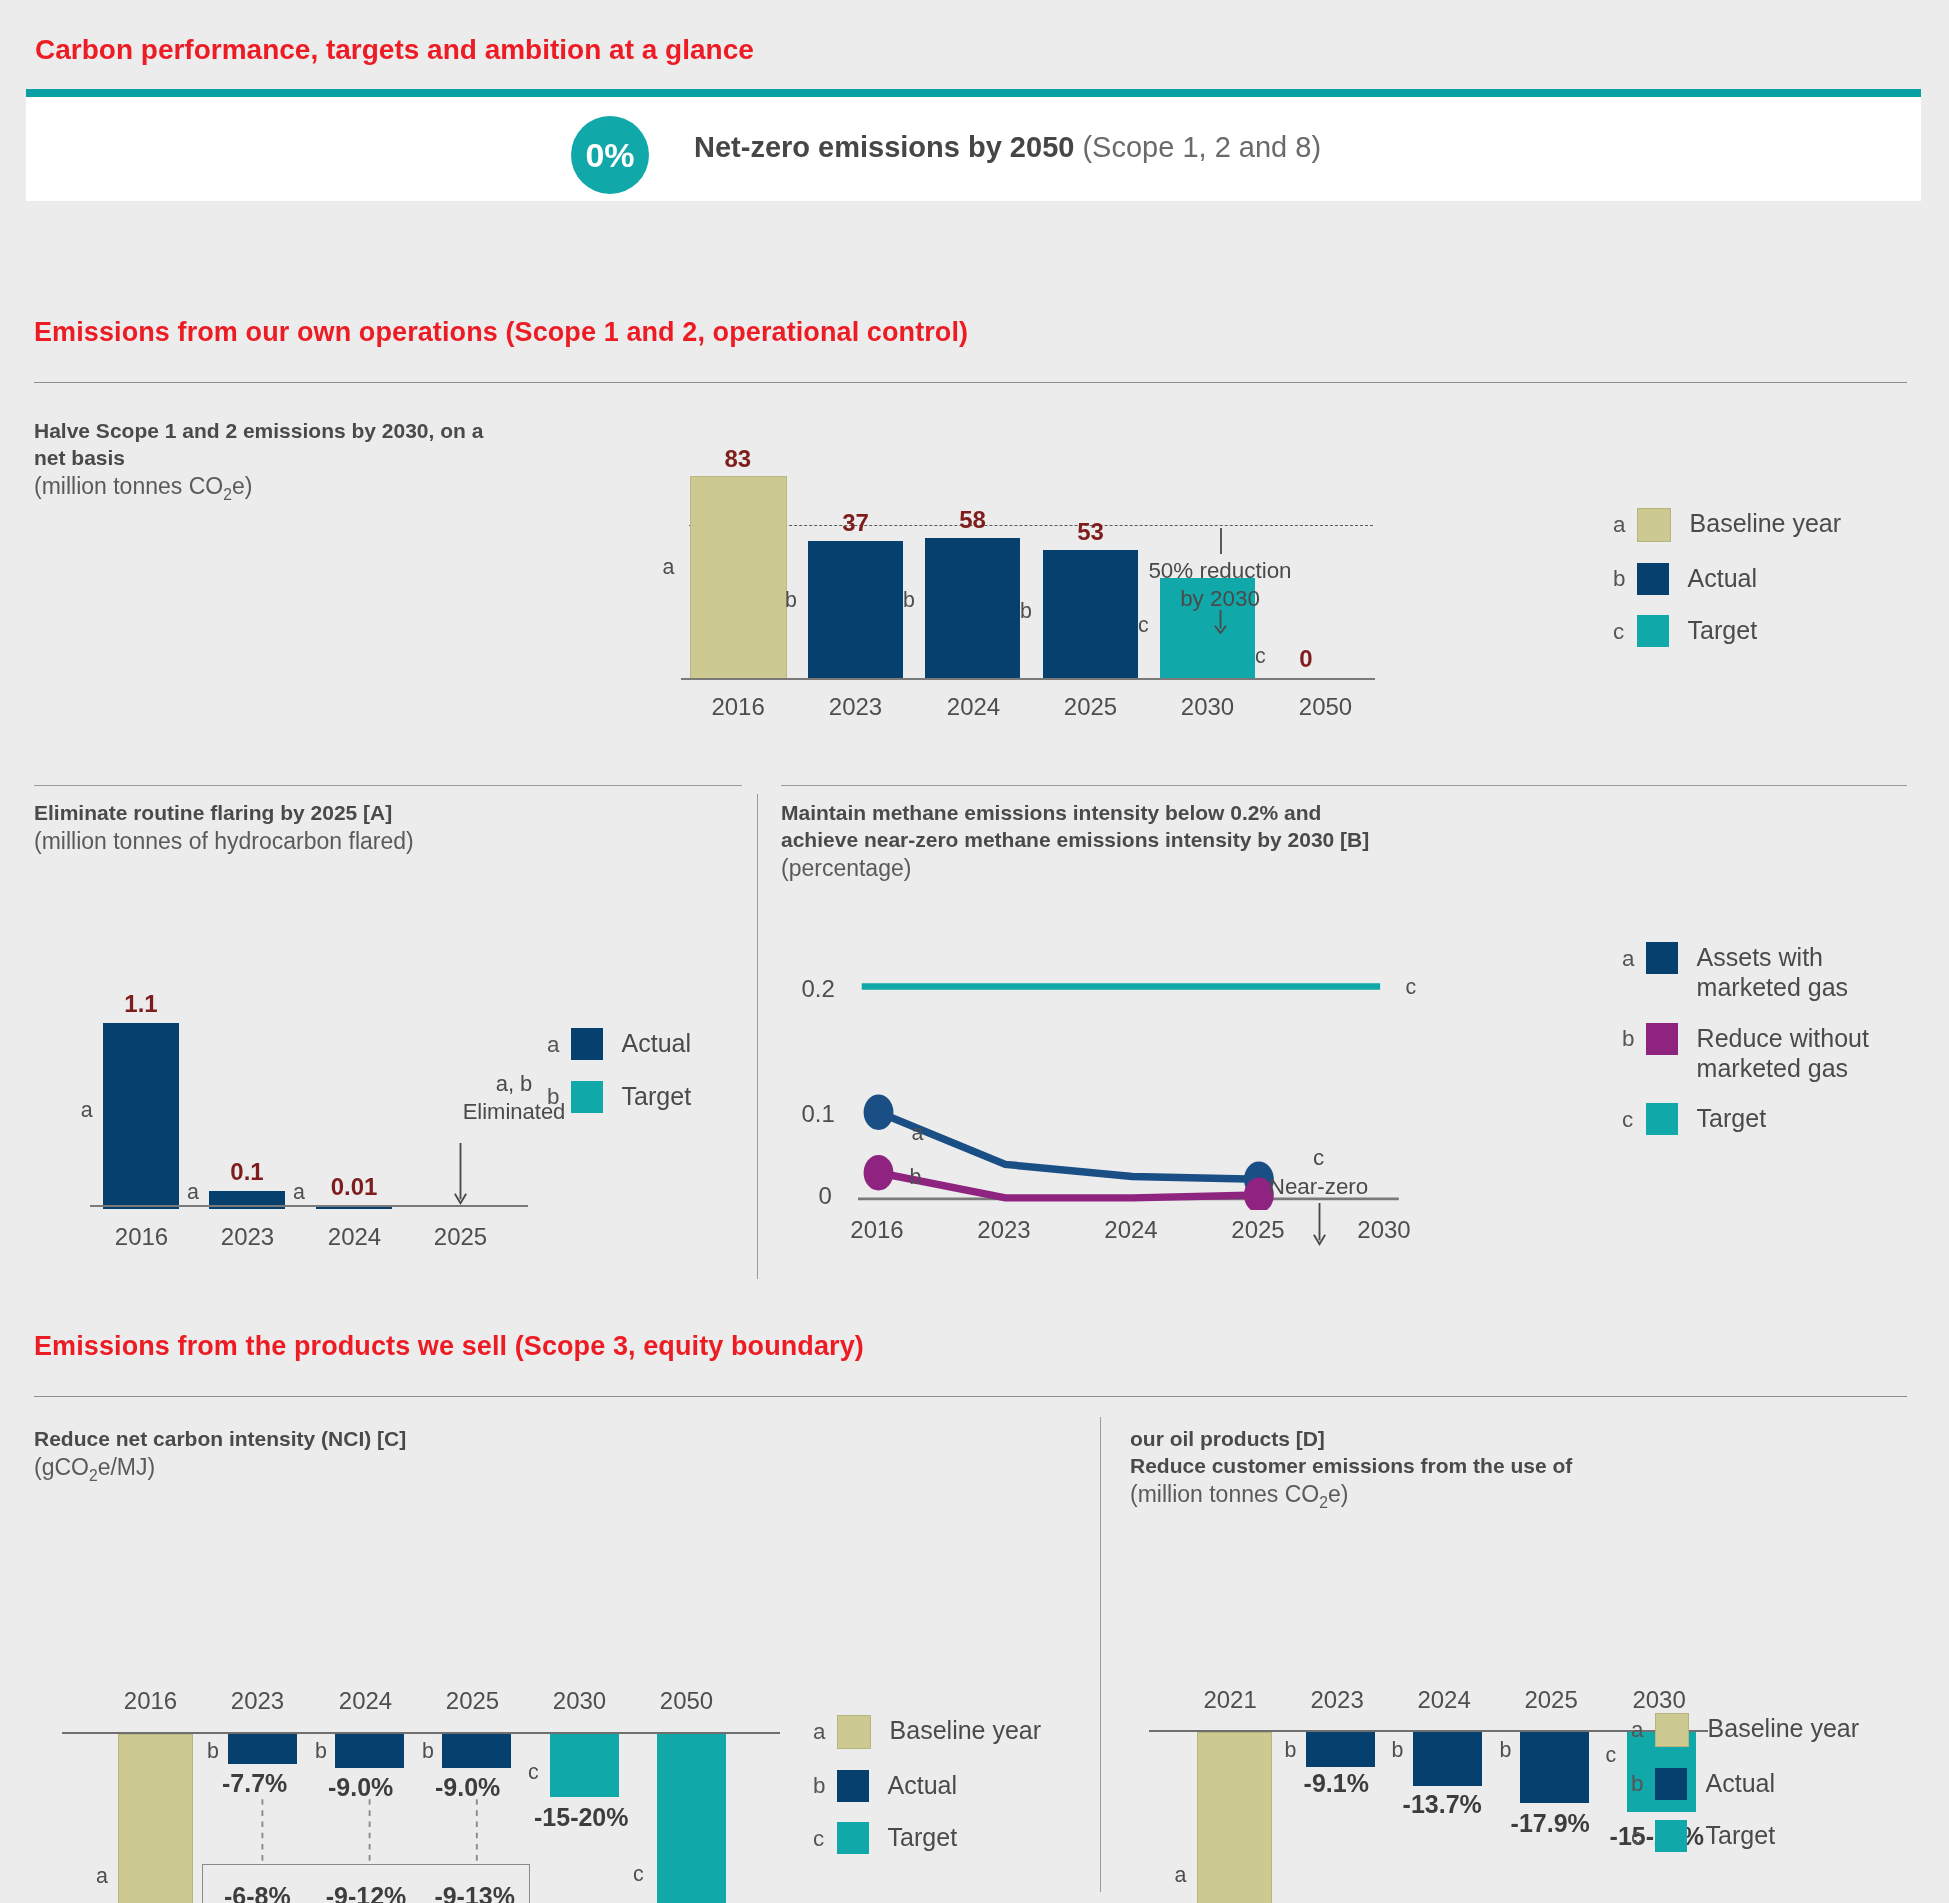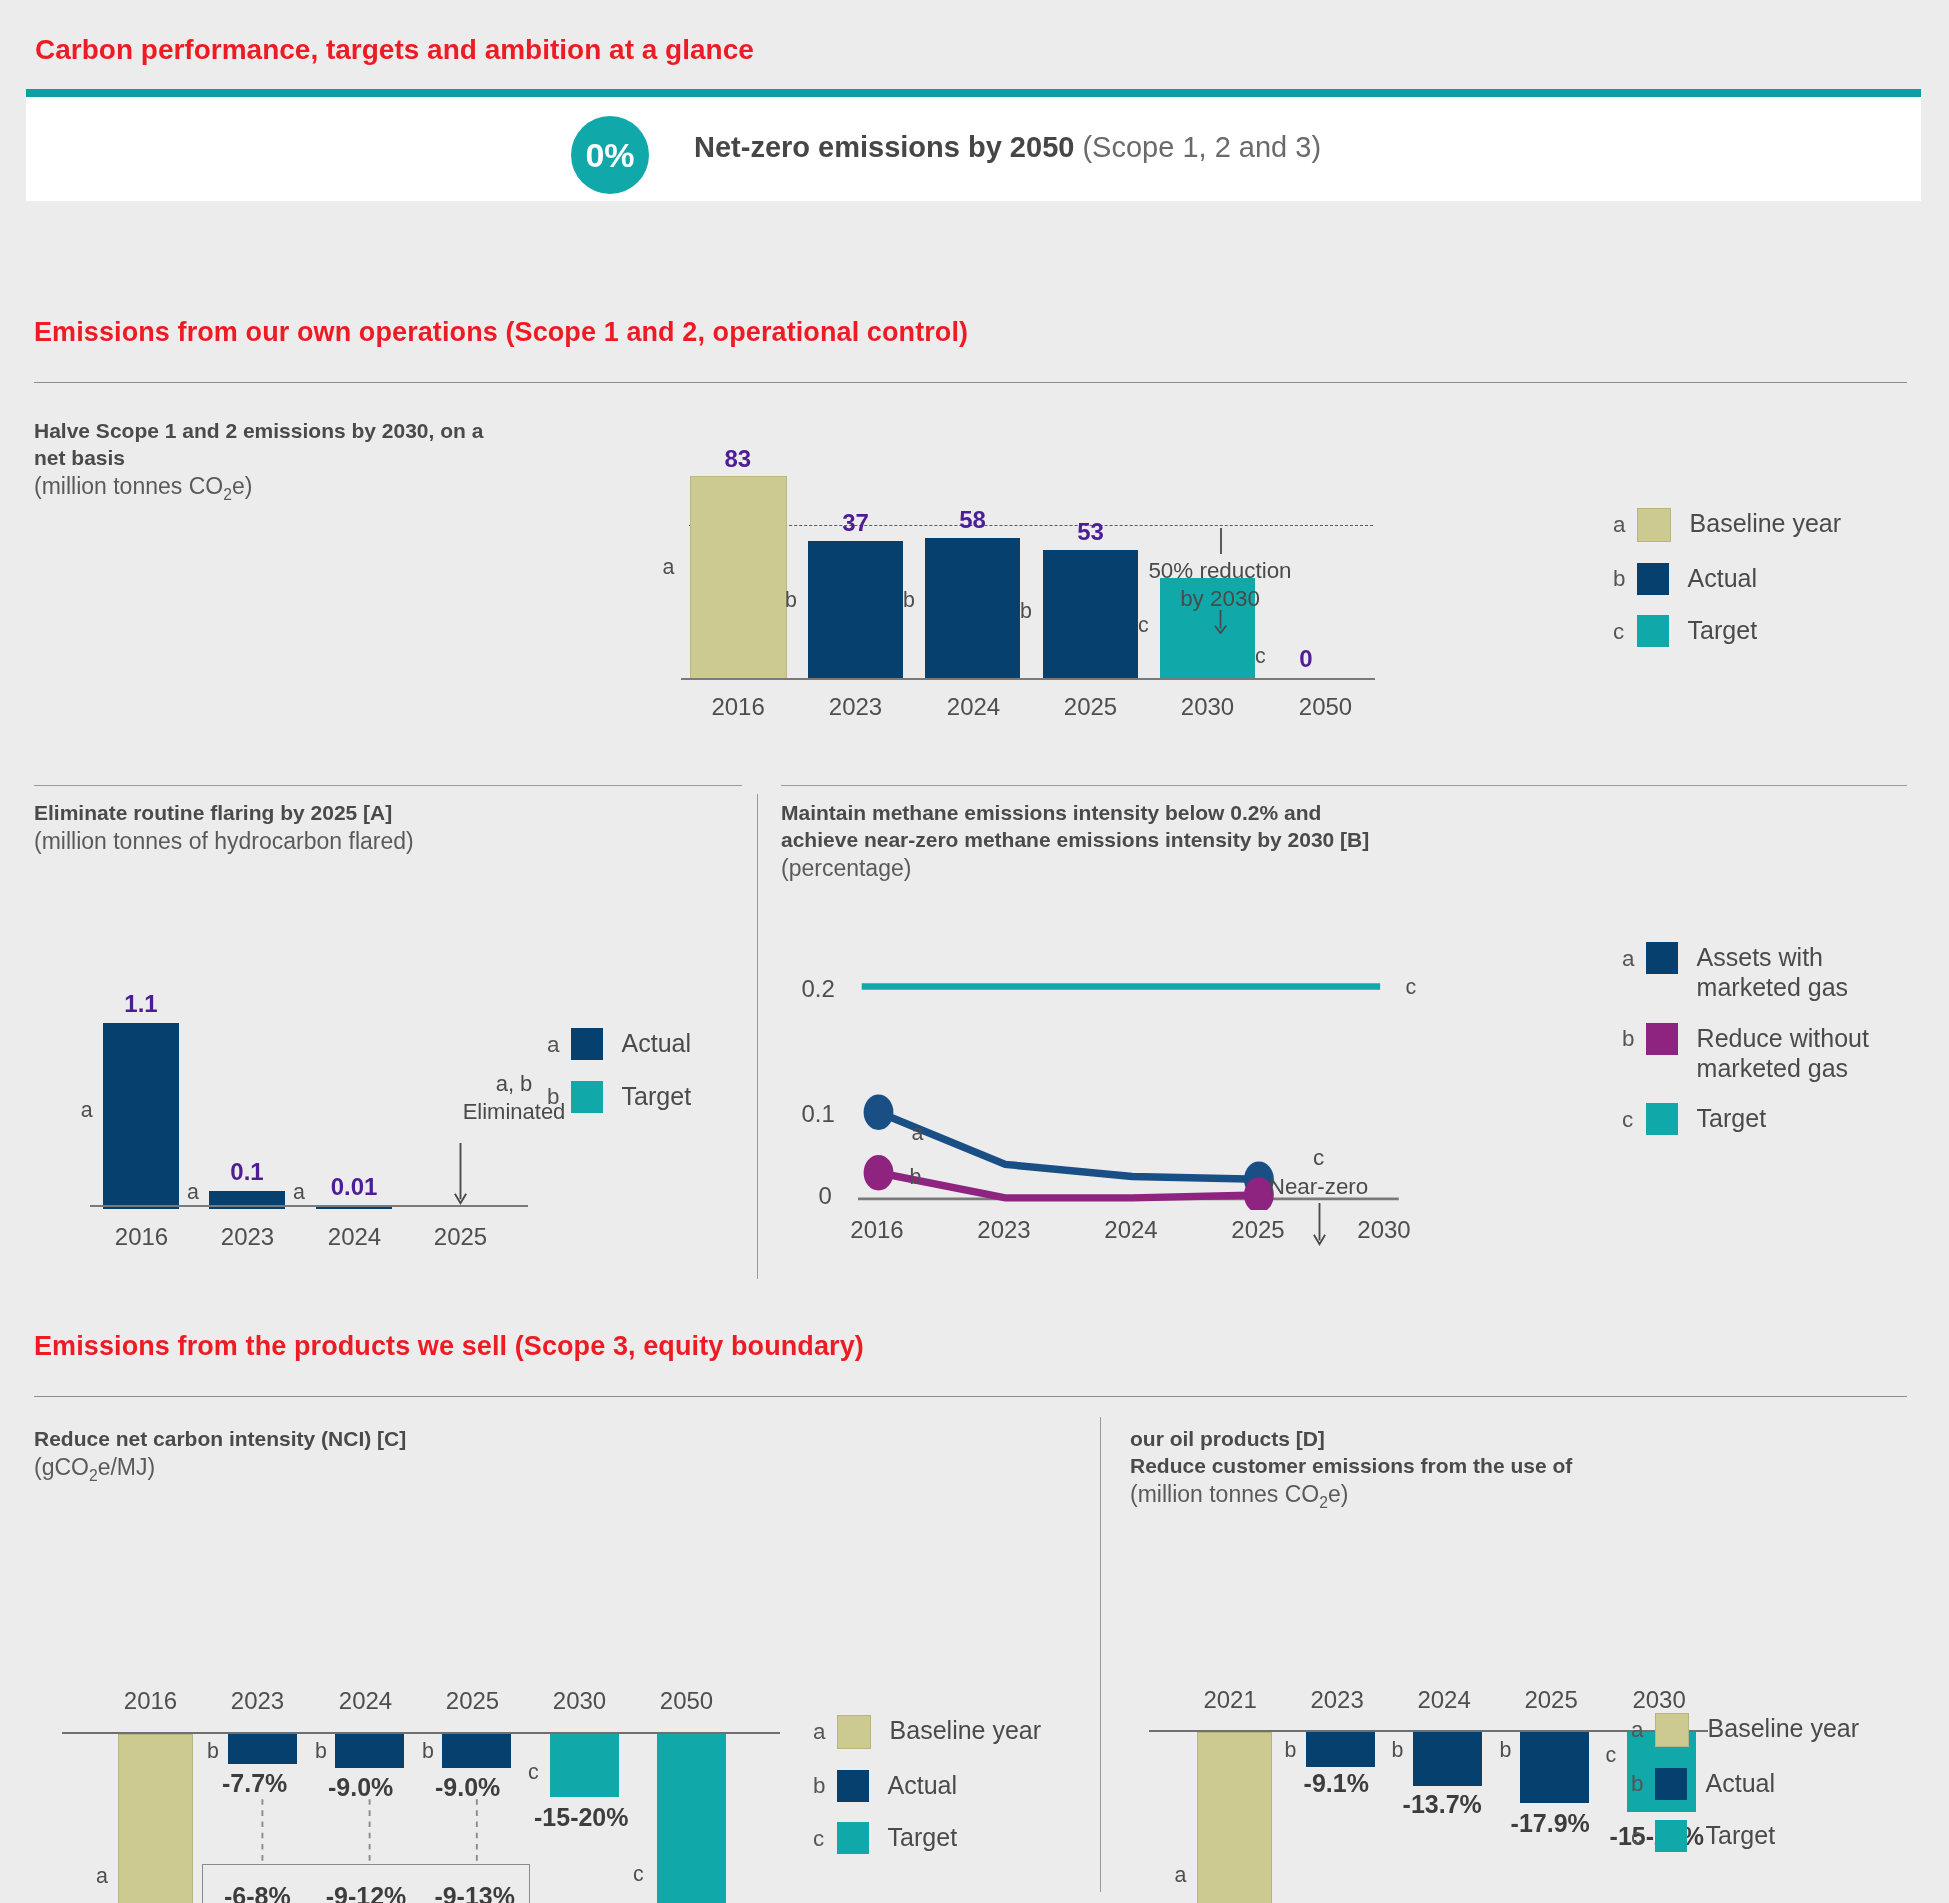--- a/index.html
+++ b/index.html
@@ -46,21 +46,21 @@
 
   
   #c1-title{position:absolute;left:34px;top:418px;width:466px;}
   #c1{position:absolute;left:681px;top:447px;width:708px;height:280px;}
   #c1 .axis{position:absolute;left:0;bottom:47px;width:694px;height:1.9px;background:#7a7a7a;}
   #c1 .dash{position:absolute;left:7.5px;bottom:201px;width:684px;border-top:1.9px dashed #5a5a5a;}
   .bar{position:absolute;bottom:48px;}
   .b-base{background:#ccca91;border:0.9px solid #b9b885;}
   .b-act{background:#06406e;}
   .b-tgt{background:#11a8aa;}
-  .vlab{position:absolute;font-size:24px;font-weight:bold;color:#4c1d95;text-align:center;}
+  .vlab{position:absolute;font-size:24px;font-weight:bold;color:#7f1d1d;text-align:center;}
   .xlab{position:absolute;bottom:5.6px;font-size:24px;color:#4e4e4e;text-align:center;width:103px;}
   .klab{position:absolute;font-size:21.4px;color:#4e4e4e;}
   #c1-anno{position:absolute;left:455px;bottom:114px;width:168px;font-size:22.4px;color:#4a4a4a;text-align:center;line-height:1.25;}
   #c1-anno-line{position:absolute;left:539px;bottom:173px;width:1.9px;height:26px;background:#5a5a5a;}
   #c1-anno-arrow{position:absolute;left:531px;bottom:93px;width:17px;height:24px;}
   #c1-legend{position:absolute;left:1613px;top:508px;}
 
   .legend-row{display:flex;align-items:flex-start;margin-bottom:20.5px;}
   .legend-key{font-size:22.4px;color:#555;width:24px;line-height:1.05;padding-top:4.7px;}
   .legend-swatch{width:32px;height:32px;margin-right:18.6px;flex:0 0 32px;}
@@ -104,21 +104,21 @@
 
 <div class="page">
 
   <div id="title">Carbon performance, targets and ambition at a glance</div>
 
   <div id="netzero-band"></div>
   <div id="netzero-box"></div>
   <div id="netzero-circle">0%</div>
   <div id="netzero-text">
     <b>Net-zero emissions by 2050</b>
-    <span class="thin">(Scope 1, 2 and 3)</span>
+    <span class="thin">(Scope 1, 2 and 8)</span>
   </div>
 
   <div id="sec1-hdr" class="hdr-red">Emissions from our own operations (Scope 1 and 2, operational control)</div>
   <div id="sec1-rule" class="rule"></div>
 
   <div id="c1-title">
     <div class="card-title">Halve Scope 1 and 2 emissions by 2030, on a net basis</div>
     <div class="card-sub">(million tonnes CO<sub>2</sub>e)</div>
   </div>
 

